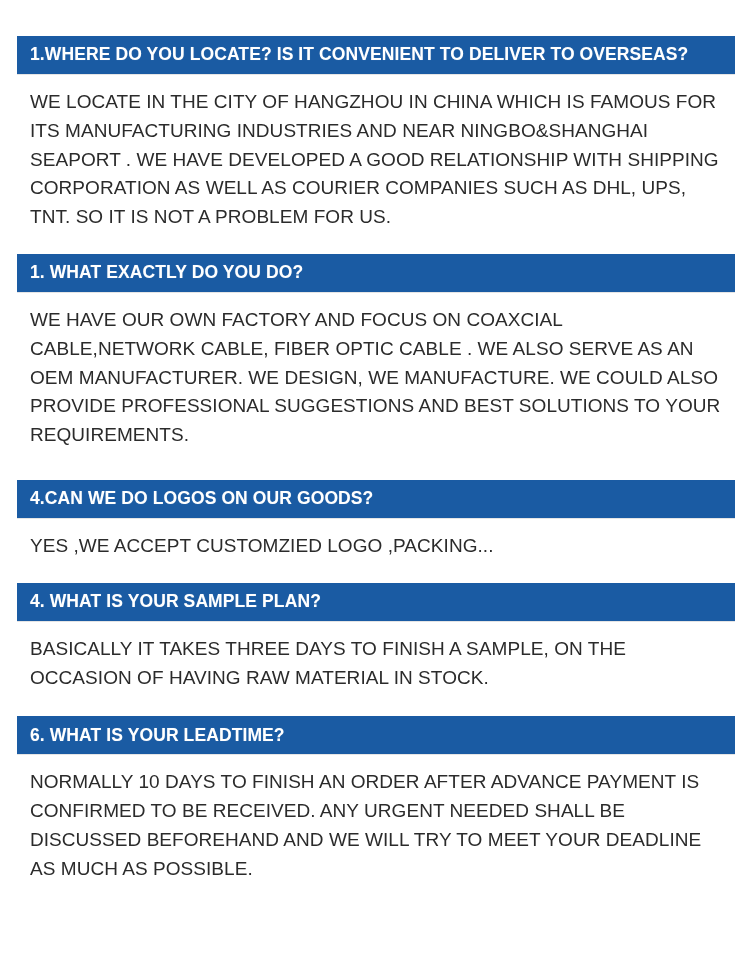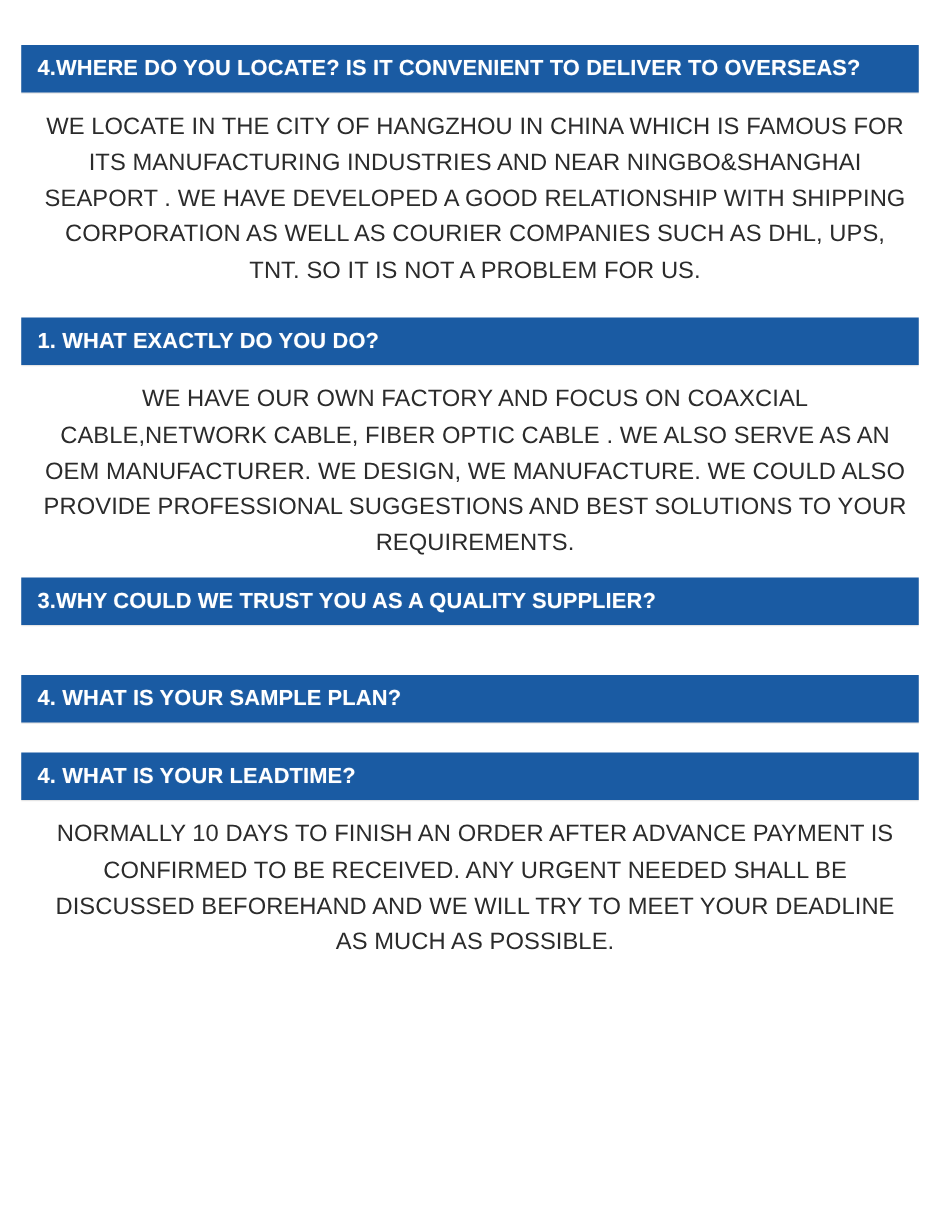--- a/index.html
+++ b/index.html
@@ -46,76 +46,84 @@
     white-space: nowrap;
     text-shadow: 0 0 1px rgba(255,255,255,0.25);
   }
   .faq-body {
     margin: 0;
     padding: 14px 20px 0 30px;
     color: #2b2b2b;
     font-size: 19px;
     line-height: 28.8px;
     letter-spacing: 0.05px;
-    text-align: center;
+    text-align: left;
   }
   .faq-body p {
     margin: 0;
   }
   .gap-after-1 { height: 22px; }
   .gap-after-2 { height: 12px; }
   .gap-after-3 { height: 18px; }
   .gap-after-4 { height: 22px; }
   .gap-after-5 { height: 24px; }
 </style>
 </head>
 <body>
 
 <div id="faq-page">
   <div class="faq-list">
 
     <div class="faq-item">
       <div class="faq-header">
-        <span class="faq-header-text">4.WHERE DO YOU LOCATE? IS IT CONVENIENT TO DELIVER TO OVERSEAS?</span>
+        <span class="faq-header-text">1.WHERE DO YOU LOCATE? IS IT CONVENIENT TO DELIVER TO OVERSEAS?</span>
       </div>
       <div class="faq-body">
         <p>WE LOCATE IN THE CITY OF HANGZHOU IN CHINA WHICH IS FAMOUS FOR ITS MANUFACTURING INDUSTRIES AND NEAR NINGBO&amp;SHANGHAI SEAPORT . WE HAVE DEVELOPED A GOOD RELATIONSHIP WITH SHIPPING CORPORATION AS WELL AS COURIER COMPANIES SUCH AS DHL, UPS, TNT. SO IT IS NOT A PROBLEM FOR US.</p>
       </div>
     </div>
     <div class="gap-after-1"></div>
 
     <div class="faq-item">
       <div class="faq-header">
         <span class="faq-header-text">1. WHAT EXACTLY DO YOU DO?</span>
       </div>
       <div class="faq-body">
         <p>WE HAVE OUR OWN FACTORY AND FOCUS ON COAXCIAL CABLE,NETWORK CABLE, FIBER OPTIC CABLE . WE ALSO SERVE AS AN OEM MANUFACTURER. WE DESIGN, WE MANUFACTURE. WE COULD ALSO PROVIDE PROFESSIONAL SUGGESTIONS AND BEST SOLUTIONS TO YOUR REQUIREMENTS.</p>
       </div>
     </div>
     <div class="gap-after-2"></div>
 
     <div class="faq-item">
-      <div class="faq-header">
-        <span class="faq-header-text">3.WHY COULD WE TRUST YOU AS A QUALITY SUPPLIER?</span>
-      </div>
     </div>
     <div class="gap-after-3"></div>
 
+    <div class="faq-item">
+      <div class="faq-header">
+        <span class="faq-header-text">4.CAN WE DO LOGOS ON OUR GOODS?</span>
+      </div>
+      <div class="faq-body">
+        <p>YES ,WE ACCEPT CUSTOMZIED LOGO ,PACKING...</p>
+      </div>
+    </div>
     <div class="gap-after-4"></div>
 
     <div class="faq-item">
       <div class="faq-header">
         <span class="faq-header-text">4. WHAT IS YOUR SAMPLE PLAN?</span>
       </div>
+      <div class="faq-body">
+        <p>BASICALLY IT TAKES THREE DAYS TO FINISH A SAMPLE, ON THE OCCASION OF HAVING RAW MATERIAL IN STOCK.</p>
+      </div>
     </div>
     <div class="gap-after-5"></div>
 
     <div class="faq-item">
       <div class="faq-header">
-        <span class="faq-header-text">4. WHAT IS YOUR LEADTIME?</span>
+        <span class="faq-header-text">6. WHAT IS YOUR LEADTIME?</span>
       </div>
       <div class="faq-body">
         <p>NORMALLY 10 DAYS TO FINISH AN ORDER AFTER ADVANCE PAYMENT IS CONFIRMED TO BE RECEIVED. ANY URGENT NEEDED SHALL BE DISCUSSED BEFOREHAND AND WE WILL TRY TO MEET YOUR DEADLINE AS MUCH AS POSSIBLE.</p>
       </div>
     </div>
 
   </div>
 </div>
 
 </body></html>

